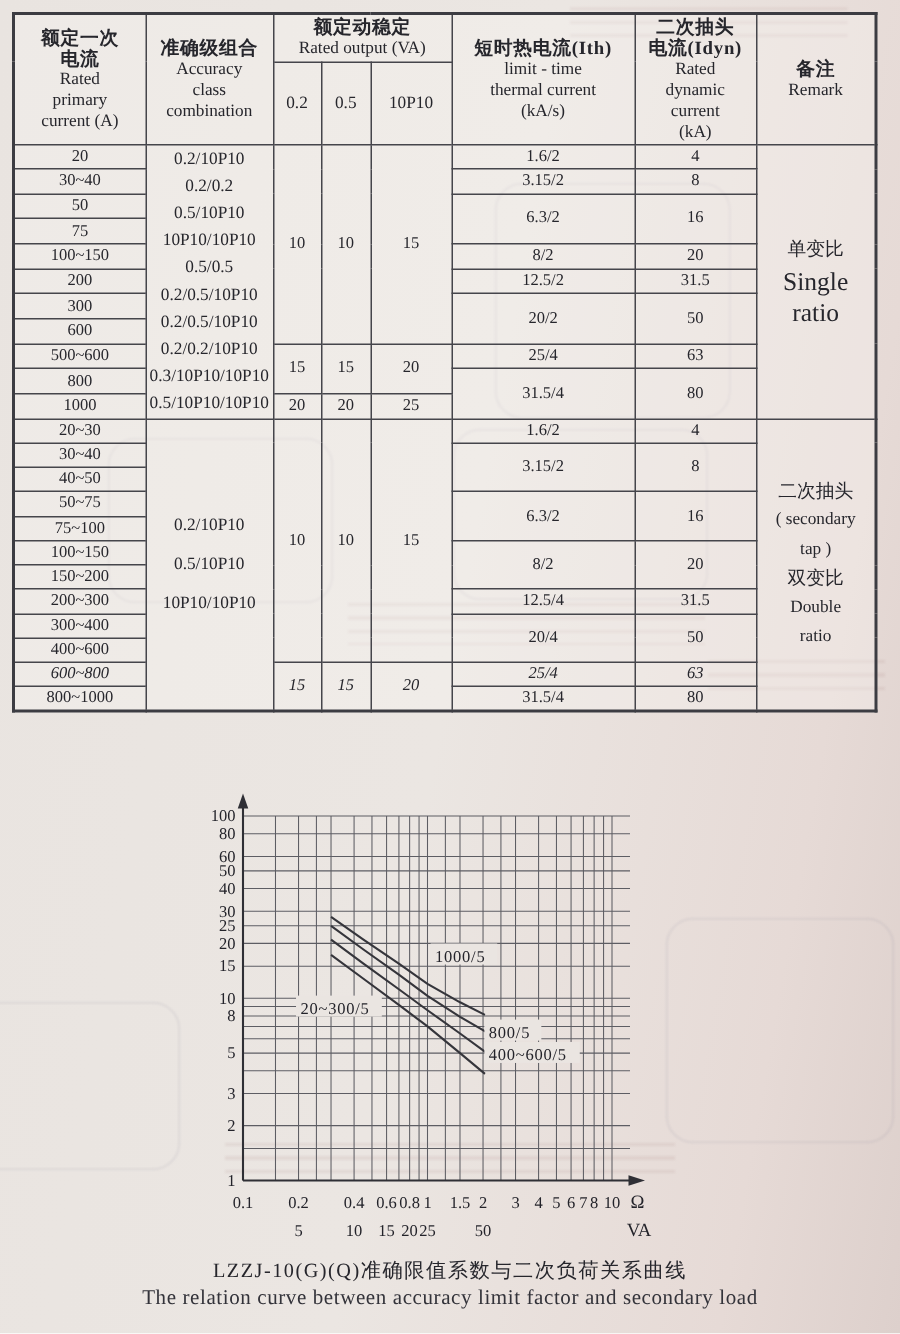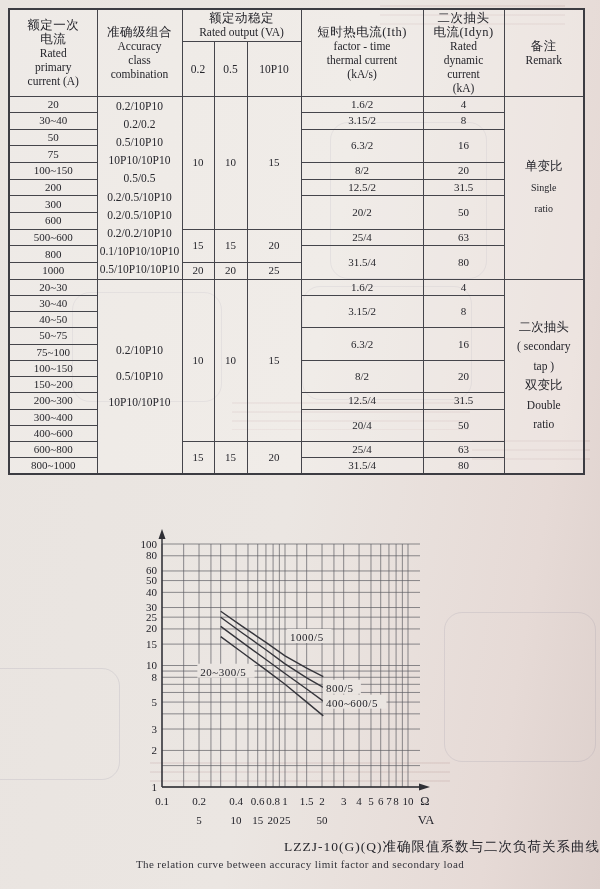--- a/index.html
+++ b/index.html
@@ -18,46 +18,46 @@
     position:absolute;left:8px;top:8px;z-index:1;
     border-collapse:collapse;table-layout:fixed;width:575px;
     background:rgba(248,246,243,.35);
   }
   #spec-table td,#spec-table th{
     border:1px solid #45454b;padding:0;text-align:center;vertical-align:middle;
     font-weight:normal;font-size:11px;line-height:13px;overflow:hidden;
   }
   #spec-table{border:2px solid #3c3c42;}
   #spec-table th div{line-height:14px;font-size:11.5px;}
-  #spec-table th div.zh{font-size:12.5px;letter-spacing:.5px;}
+  #spec-table th div.zh{font-size:12.5px;letter-spacing:.5px;font-weight:bold;}
   .acc1 div{line-height:18.2px;font-size:11.5px;}
   .acc2 div{line-height:26px;font-size:11.5px;}
-  .rmk1 div{line-height:21px;font-size:10px;}
+  .rmk1 div{line-height:21px;font-size:17px;}
   .rmk2 div{line-height:19.5px;font-size:11.5px;}
   .rmk1 div.zh,.rmk2 div.zh,.acc-zh{font-size:12.5px;}
   
   #note{
     position:absolute;left:8px;top:477px;width:586px;z-index:1;
     font-size:13.5px;line-height:21px;text-indent:16px;letter-spacing:.2px;
   }
   
   #chart-wrap{position:absolute;left:120px;top:528px;width:370px;height:320px;z-index:1;}
   #curve-svg .grid{stroke:#5d5d63;stroke-width:.7;}
   #curve-svg .axis{stroke:#2f2f35;stroke-width:1.4;fill:none;}
   #curve-svg .axisfill{fill:#2f2f35;}
   #curve-svg .curve{stroke:#35353b;stroke-width:1.4;fill:none;}
   #curve-svg text{font-family:"Liberation Serif","DejaVu Serif",serif;fill:#23232a;}
   #curve-svg .tick{font-size:11px;}
   #curve-svg .unit{font-size:12.5px;}
   #curve-svg .slabel{font-size:11px;letter-spacing:.5px;}
   #curve-svg .lblbg{fill:#eae5e1;}
   
   #caption{position:absolute;left:0;top:838px;width:600px;text-align:center;z-index:1;}
-  #caption .l1{font-size:13.5px;letter-spacing:1px;text-align:right;}
-  #caption .l2{font-size:11px;letter-spacing:.4px;margin-top:2px;color:#33333a;}
+  #caption .l1{font-size:13.5px;letter-spacing:1px;}
+  #caption .l2{font-size:14px;letter-spacing:.4px;margin-top:2px;color:#33333a;}
 </style>
 </head>
 <body>
 
 <div id="page">
 
   <div class="ghost smudge" style="left:380px;top:5px;width:185px;height:24px;"></div>
   <div class="ghost outline" style="left:330px;top:122px;width:155px;height:155px;"></div>
   <div class="ghost outline" style="left:72px;top:292px;width:148px;height:108px;"></div>
   <div class="ghost outline" style="left:302px;top:286px;width:168px;height:112px;"></div>
@@ -92,21 +92,21 @@
             <div>Accuracy</div>
             <div>class</div>
             <div>combination</div>
           </th>
           <th colspan="3">
             <div class="zh">额定动稳定</div>
             <div>Rated output (VA)</div>
           </th>
           <th rowspan="2">
             <div class="zh">短时热电流(Ith)</div>
-            <div>factor - time</div>
+            <div>limit - time</div>
             <div>thermal current</div>
             <div>(kA/s)</div>
           </th>
           <th rowspan="2">
             <div class="zh">二次抽头</div>
             <div class="zh">电流(Idyn)</div>
             <div>Rated</div>
             <div>dynamic</div>
             <div>current</div>
             <div>(kA)</div>
@@ -135,21 +135,21 @@
           </td>
           <td rowspan="11" class="acc1">
             <div>0.2/10P10</div>
             <div>0.2/0.2</div>
             <div>0.5/10P10</div>
             <div>10P10/10P10</div>
             <div>0.5/0.5</div>
             <div>0.2/0.5/10P10</div>
             <div>0.2/0.5/10P10</div>
             <div>0.2/0.2/10P10</div>
-            <div>0.1/10P10/10P10</div>
+            <div>0.3/10P10/10P10</div>
             <div>0.5/10P10/10P10</div>
           </td>
           <td rowspan="8">
             <div>10</div>
           </td>
           <td rowspan="8">
             <div>10</div>
           </td>
           <td rowspan="8">
             <div>15</div>
@@ -379,21 +379,21 @@
           </td>
           <td rowspan="2">
             <div>50</div>
           </td>
         </tr>
         <tr style="height: 16.25px;">
           <td>
             <div>400~600</div>
           </td>
         </tr>
-        <tr style="height: 16.25px;">
+        <tr style="height: 16.25px; font-style: italic;">
           <td>
             <div>600~800</div>
           </td>
           <td rowspan="2">
             <div>15</div>
           </td>
           <td rowspan="2">
             <div>15</div>
           </td>
           <td rowspan="2">

